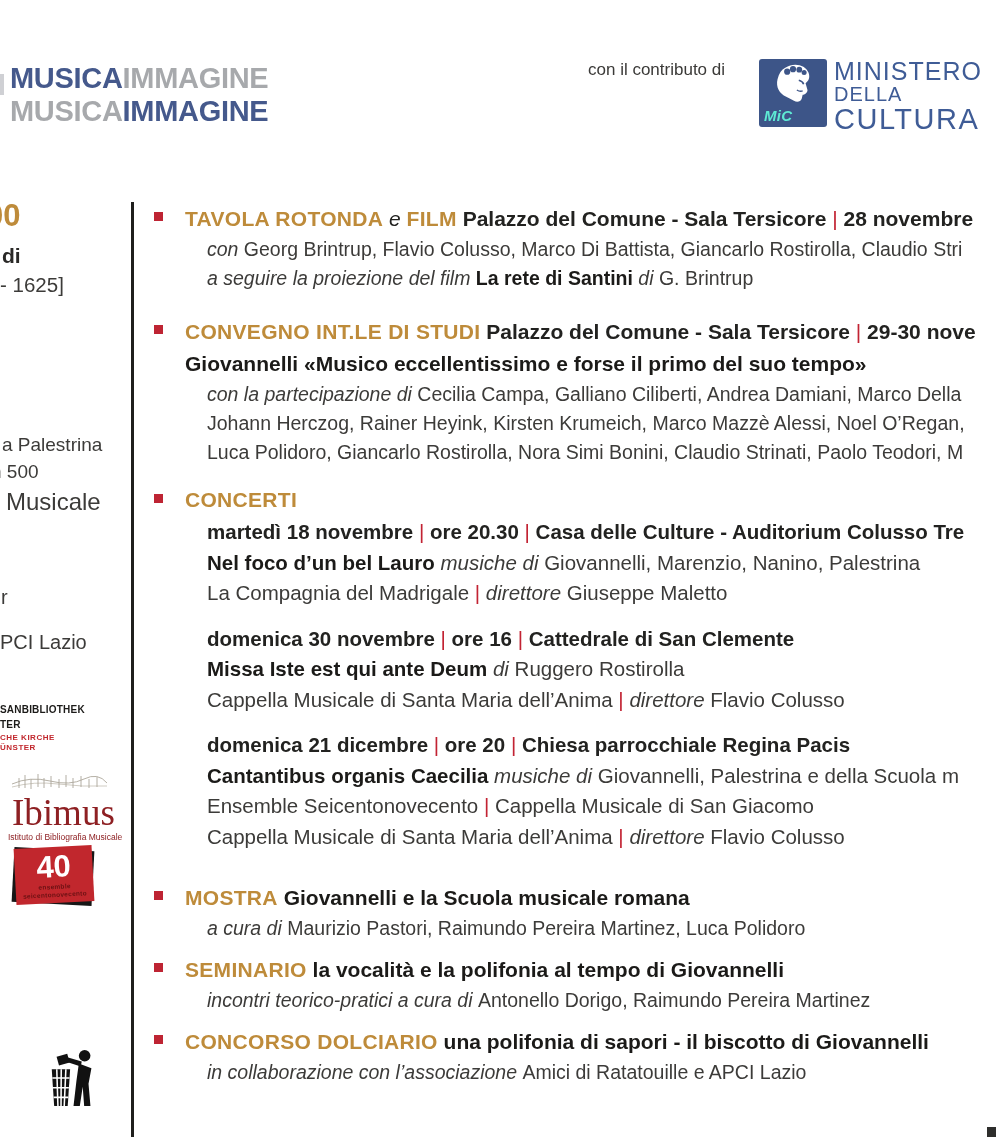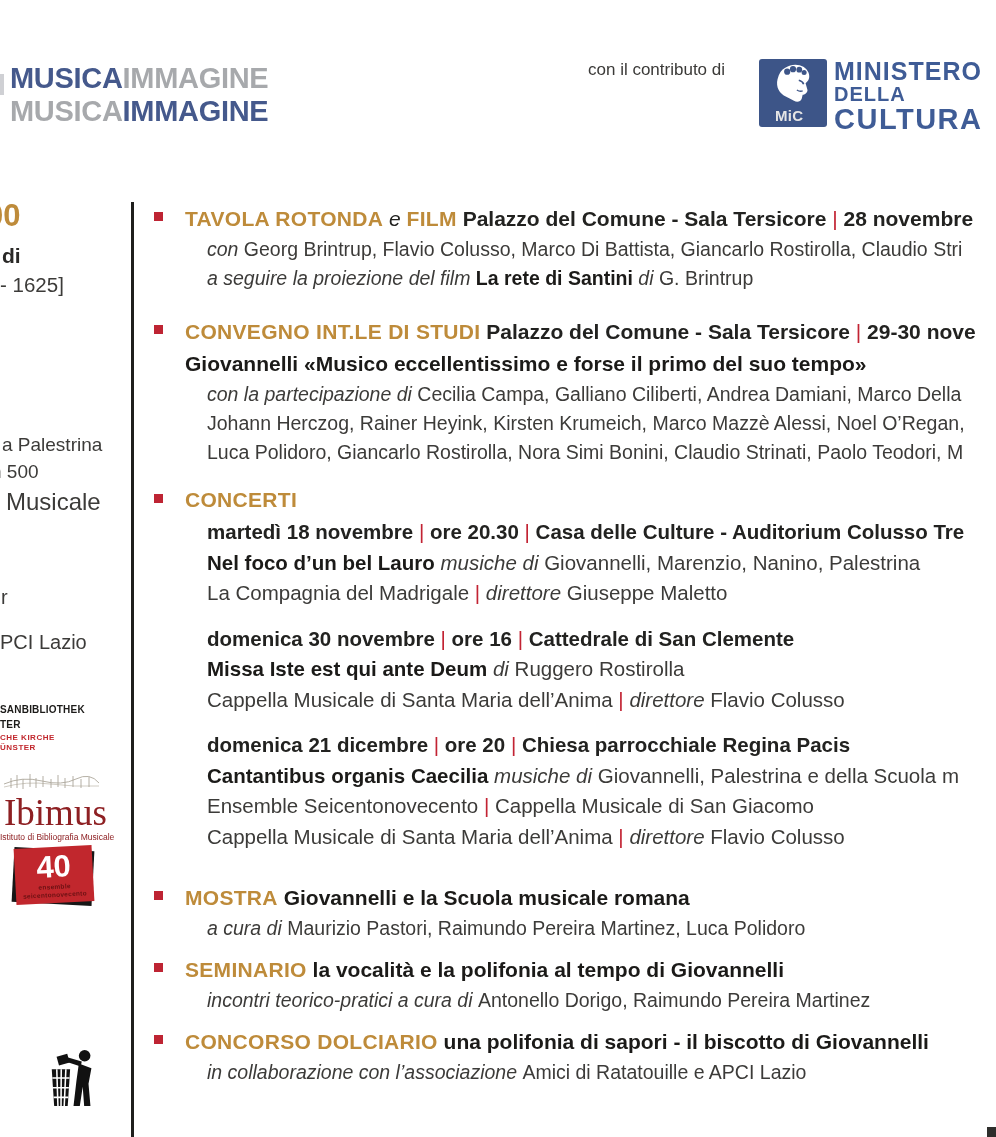--- a/index.html
+++ b/index.html
@@ -7,22 +7,22 @@
         font-family:"Liberation Sans",sans-serif;color:#3c3b39;padding-left:28px;}
 
   
   #logo-musicaimmagine{position:absolute;left:10px;top:62px;font-size:29px;font-weight:600;
         letter-spacing:-0.3px;line-height:33px;white-space:nowrap;}
   .seg-lblue{color:#45598C;} .seg-lgray{color:#A7A9AC;}
   #crop-mark-top{position:absolute;left:0;top:74px;width:4px;height:21px;background:#cfd0d4;}
   #contribution{position:absolute;left:588px;top:60px;font-size:17px;color:#3b3a38;}
   #mic-box{position:absolute;left:759px;top:59px;width:68px;height:68px;background:#3D5588;border-radius:3px;}
   #mic-box svg{position:absolute;left:5px;top:2px;}
-  #mic-label{position:absolute;left:16px;bottom:3px;color:#e5e5e5;font-size:15px;font-weight:700;letter-spacing:0.3px;}
-  #ministry{position:absolute;left:834px;top:58px;color:#3F5C96;font-weight:700;white-space:nowrap;}
+  #mic-label{position:absolute;left:5px;bottom:3px;color:#5eead4;font-size:15px;font-weight:700;letter-spacing:0.3px;font-style:italic;}
+  #ministry{position:absolute;left:834px;top:58px;color:#3F5C96;font-weight:400;white-space:nowrap;}
   #ministry .m1{font-size:25px;line-height:26px;letter-spacing:1px;}
   #ministry .m2{font-size:20px;line-height:21px;letter-spacing:1px;}
   #ministry .m3{font-size:29px;line-height:29px;letter-spacing:1.5px;}
 
   
   #divider{position:absolute;left:131px;top:202px;width:3px;height:935px;background:#1f1f1d;}
   #crop-mark-bottom{position:absolute;left:987px;top:1127px;width:9px;height:10px;background:#2e2e2c;}
 
   
   .frag{position:absolute;white-space:nowrap;}
@@ -33,21 +33,21 @@
   #frag-4{left:-9px;top:461px;font-size:19px;}
   #frag-5{left:6px;top:488px;font-size:24px;}
   #frag-6{left:1px;top:586px;font-size:20px;}
   #frag-7{left:0;top:631px;font-size:20px;}
 
   #library-logo{position:absolute;left:0;top:702px;white-space:nowrap;}
   #library-logo .bl{font-size:10px;font-weight:800;color:#1c1b19;line-height:15px;letter-spacing:0.2px;}
   #library-logo .rl{font-size:8px;font-weight:700;color:#C1272D;line-height:9px;letter-spacing:0.5px;margin-top:1px;}
   #library-logo .rl:first-of-type{margin-top:5px;}
 
-  #ibimus-logo{position:absolute;left:4px;top:766px;white-space:nowrap;}
+  #ibimus-logo{position:absolute;left:12px;top:766px;white-space:nowrap;}
   #ibimus-name{font-family:"Liberation Serif",serif;font-size:37px;line-height:34px;color:#8E2023;}
   #ibimus-sub{font-size:8.5px;color:#8E2023;margin-left:-4px;margin-top:2px;}
 
   #forty-logo{position:absolute;left:10px;top:845px;width:88px;height:64px;}
   #forty-back{position:absolute;left:3px;top:4px;width:80px;height:55px;background:#171717;transform:rotate(3deg);}
   #forty-front{position:absolute;left:5px;top:2px;width:78px;height:56px;background:#C1272D;transform:rotate(-3deg);
                text-align:center;}
   #forty-num{color:#fff;font-size:31px;font-weight:800;line-height:32px;margin-top:4px;}
   .forty-line{font-size:6.5px;color:#6b1113;font-weight:700;letter-spacing:0.3px;line-height:7.5px;}
 

